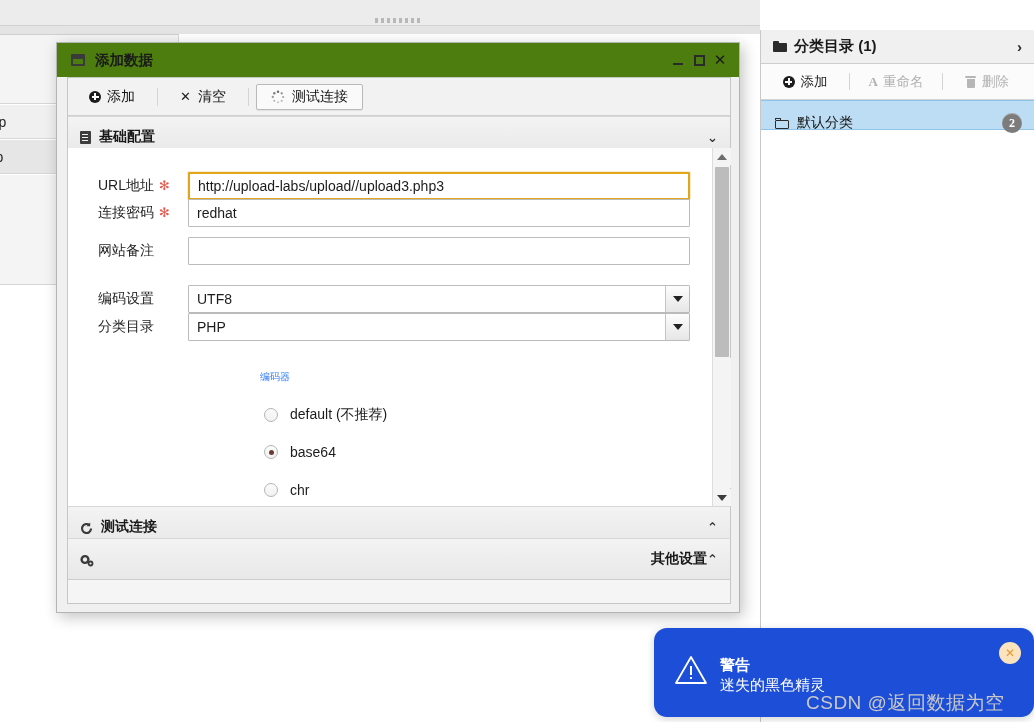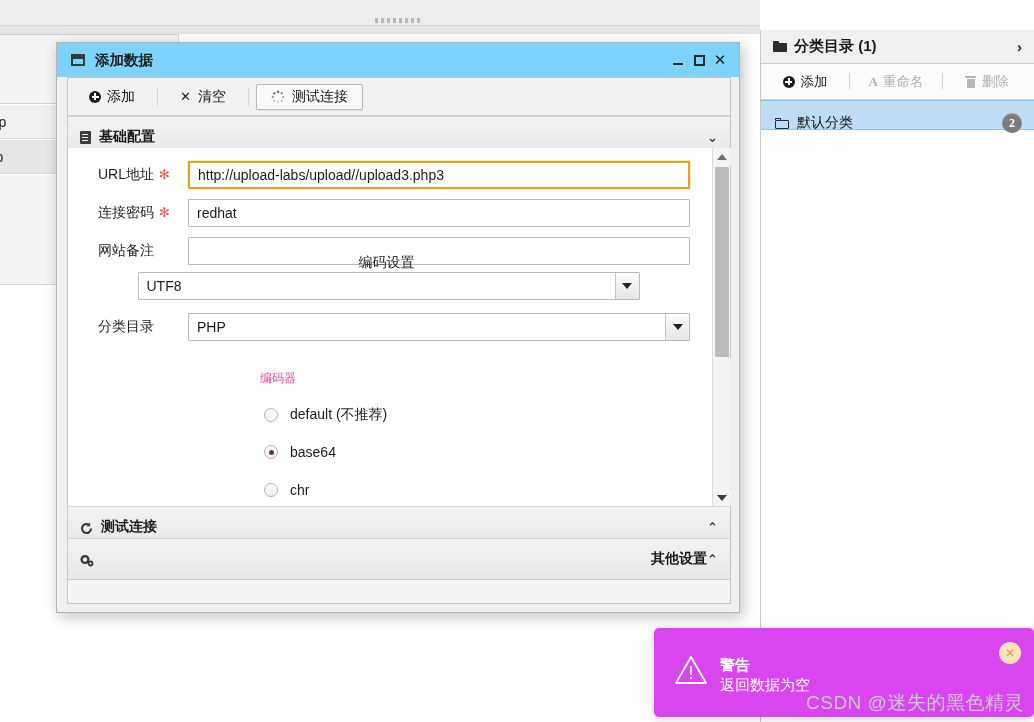--- a/index.html
+++ b/index.html
@@ -290,21 +290,21 @@
     border: 1px solid #b4b4b4;
     box-sizing: border-box;
     box-shadow: 3px 4px 14px rgba(0,0,0,0.24);
   }
   #dialog-titlebar {
     height: 34px;
     display: flex;
     align-items: center;
     padding: 0 10px 0 14px;
     box-sizing: border-box;
-    background: #7dd3fc;
+    background: #4d7c0f;
   }
   .win-ico {
     width: 14px; height: 12px;
     border: 2px solid #3a3a3a;
     box-sizing: border-box;
     margin-right: 10px;
     position: relative;
     flex: none;
   }
   .win-ico::before {
@@ -546,22 +546,22 @@
   .select-arrow::after {
     content: "";
     width: 0; height: 0;
     border-left: 5px solid transparent;
     border-right: 5px solid transparent;
     border-top: 6px solid #222;
   }
   #encoder-group-label {
     position: absolute;
     left: 192px; top: 390px;
-    font-size: 12px;
-    color: #ec4899;
+    font-size: 10px;
+    color: #3b82f6;
   }
   .radio-row {
     position: absolute;
     left: 196px;
     display: flex;
     align-items: center;
     cursor: pointer;
   }
   .radio-circle {
     width: 14px; height: 14px;
@@ -647,22 +647,22 @@
     width: 662px;
     text-align: right;
   }
 
   
   #toast {
     position: absolute;
     left: 654px; top: 628px;
     width: 380px;
     height: 89px;
-    background: #d946ef;
-    border-radius: 5px;
+    background: #1d4ed8;
+    border-radius: 13px;
     box-shadow: 0 2px 8px rgba(0,0,0,0.18);
     box-sizing: border-box;
     overflow: hidden;
   }
   #toast-warn-ico {
     position: absolute;
     left: 20px; top: 27px;
     width: 34px; height: 30px;
   }
   #toast-title {
@@ -796,36 +796,36 @@
 
     <div class="section-header" id="section-basic">
       <span class="doc-ico"></span>
       <span class="sec-title">基础配置</span>
       <span class="sec-chevron">⌄</span>
     </div>
 
     <div id="form-area">
       <div id="form-inner">
 
-        <div class="form-row" style="top:8px;">
+        <div class="form-row" style="top:19px;">
           <span class="form-label"><span>URL地址</span><span class="req-star">✻</span></span>
           <input class="form-input focused" type="text" value="http://upload-labs/upload//upload3.php3" style="">
         </div>
 
         <div class="form-row" style="top:84px;">
           <span class="form-label"><span>网站备注</span></span>
           <input class="form-input" type="text" value="" style="">
         </div>
 
         <div class="form-row" style="top:46px;">
           <span class="form-label"><span>连接密码</span><span class="req-star">✻</span></span>
           <input class="form-input" type="text" value="redhat" style="">
         </div>
 
-        <div class="form-row" style="top:106px;flex-direction:column;">
+        <div class="form-row" style="top:132px;">
           <span class="form-label"><span>编码设置</span></span>
           <div class="select-wrap">
             <div class="form-select">UTF8</div>
             <div class="select-arrow"></div>
           </div>
         </div>
 
         <div class="form-row" style="top:160px;">
           <span class="form-label"><span>分类目录</span></span>
           <div class="select-wrap">
@@ -886,17 +886,17 @@
 
 <div id="toast">
   <div id="toast-warn-ico">
     <svg width="34" height="30" viewBox="0 0 34 30">
       <path d="M17 2 L32 28 L2 28 Z" fill="none" stroke="#ffffff" stroke-width="1.8" stroke-linejoin="round"></path>
       <rect x="16" y="11" width="2" height="9" fill="#ffffff"></rect>
       <rect x="16" y="22" width="2" height="2" fill="#ffffff"></rect>
     </svg>
   </div>
   <div id="toast-title">警告</div>
-  <div id="toast-msg">返回数据为空</div>
+  <div id="toast-msg">迷失的黑色精灵</div>
   <div id="toast-close">✕</div>
 </div>
 
-<div id="watermark">CSDN @迷失的黑色精灵</div>
+<div id="watermark">CSDN @返回数据为空</div>
 
 </body></html>

